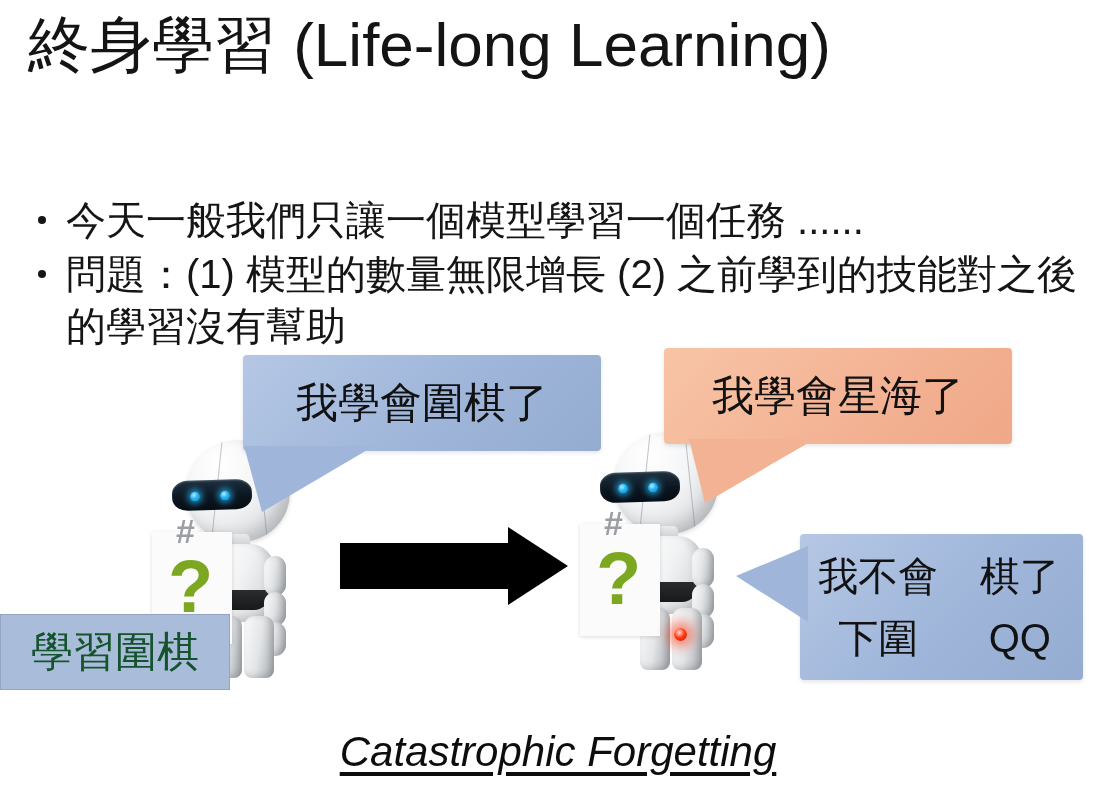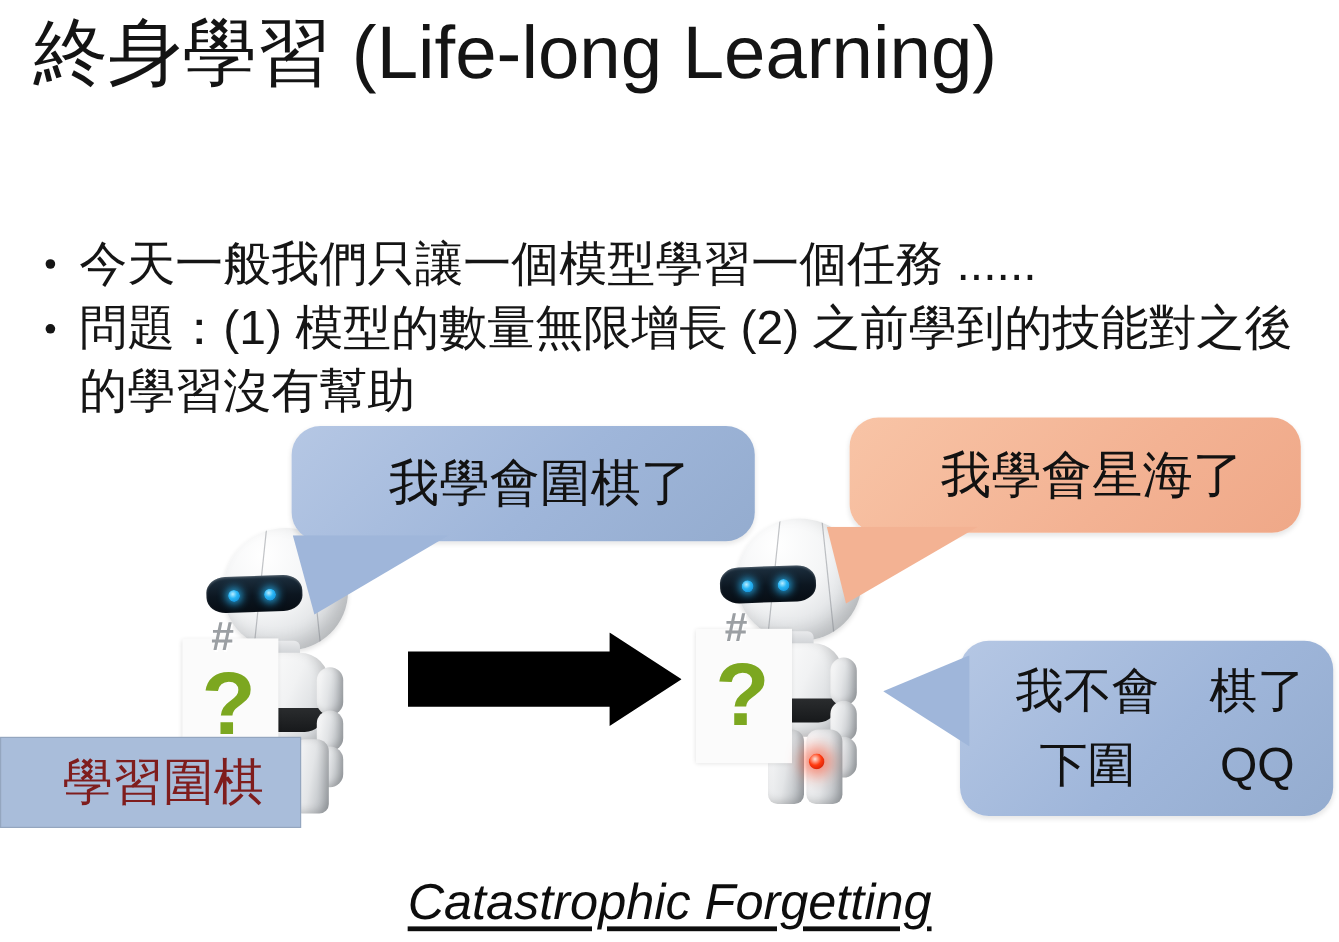--- a/index.html
+++ b/index.html
@@ -209,42 +209,40 @@
     position: absolute;
     left: 340px;
     top: 527px;
     width: 228px;
     height: 78px;
   }
 
   
   .bubble {
     position: absolute;
-    border-radius: 24px;
+    border-radius: 4px;
     display: flex;
     align-items: center;
     justify-content: center;
     text-align: center;
     color: #121212;
     box-shadow: 0 2px 4px rgba(0,0,0,0.10);
-    padding-left: 28px;
   }
   .bubble .txt { padding: 0 14px; }
   .bubble.blue  { background: linear-gradient(135deg, #b5c7e4 0%, #9fb6da 55%, #94accf 100%); }
   .bubble.orange{ background: linear-gradient(135deg, #f8c4a6 0%, #f3b293 60%, #efa888 100%); }
 
   
   .labelbox {
     position: absolute;
     display: flex;
     align-items: center;
     justify-content: center;
-    color: #7f1d1d;
+    color: #14532d;
     border: 1px solid rgba(0,0,0,0.12);
-    padding-left: 21px;
   }
   .labelbox.blue   { background: #a9bdda; }
   .labelbox.orange { background: #f7bd9b; }
 
   
   #caption {
     position: absolute;
     left: 0;
     top: 728px;
     width: 1116px;
@@ -332,21 +330,21 @@
     <polygon points="0,16 168,16 168,0 228,39 168,78 168,62 0,62" fill="#000000"></polygon>
   </svg>
 
   <div class="bubble blue" style="left:243px; top:355px; width:358px; height:96px; font-size:42px;">
     <span class="txt">我學會圍棋了</span>
   </div>
   <svg style="position:absolute; left:244px; top:446px; width:130px; height:68px;" viewBox="0 0 130 68">
     <polygon points="0,0 130,0 18,66" fill="#9fb6da"></polygon>
   </svg>
 
-  <div class="bubble orange" style="left:708px; top:348px; width:348px; height:96px; font-size:42px;">
+  <div class="bubble orange" style="left:664px; top:348px; width:348px; height:96px; font-size:42px;">
     <span class="txt">我學會星海了</span>
   </div>
   <svg style="position:absolute; left:689px; top:439px; width:126px; height:66px;" viewBox="0 0 126 66">
     <polygon points="0,0 126,0 16,64" fill="#f3b293"></polygon>
   </svg>
 
   <div class="bubble blue" style="left:800px; top:534px; width:283px; height:146px; font-size:40px; line-height:62px;">
     <span class="txt">我不會下圍</span>
     <span class="txt">棋了 QQ</span>
   </div>

